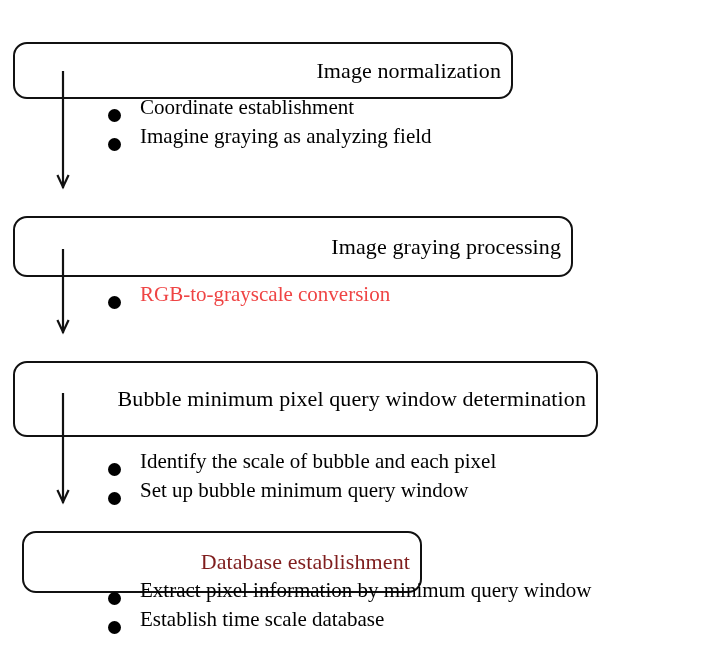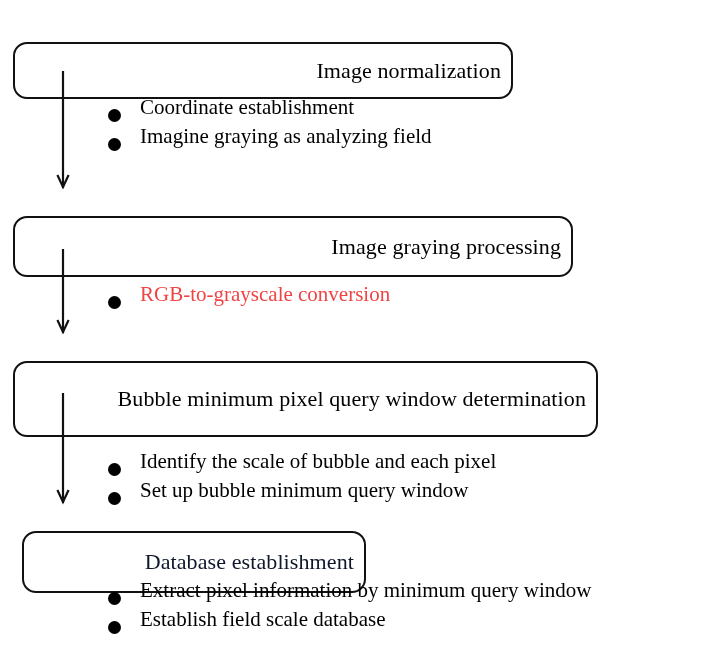--- a/index.html
+++ b/index.html
@@ -128,28 +128,28 @@
     <div class="bullet-row">
       <span class="bullet-dot" style="background: rgb(0, 0, 0);"></span>
       <span class="bullet-text">Identify the scale of bubble and each pixel</span>
     </div>
     <div class="bullet-row">
       <span class="bullet-dot" style="background: rgb(0, 0, 0);"></span>
       <span class="bullet-text">Set up bubble minimum query window</span>
     </div>
   </div>
 
-  <div class="node" id="node-3" style="left: 22px; top: 503px; width: 344px; height: 62px; border-color: rgb(17, 17, 17); color: #0f172a; padding-left: 20px;">
+  <div class="node" id="node-3" style="left: 22px; top: 503px; width: 400px; height: 62px; border-color: rgb(17, 17, 17); color: #7f1d1d; padding-left: 20px;">
     <span class="node-label">Database establishment</span>
   </div>
 
   <div class="bullet-group" id="bullets-3" style="left: 108px; top: 576px; color: rgb(0, 0, 0);">
     <div class="bullet-row">
       <span class="bullet-dot" style="background: rgb(0, 0, 0);"></span>
       <span class="bullet-text">Extract pixel information by minimum query window</span>
     </div>
     <div class="bullet-row">
       <span class="bullet-dot" style="background: rgb(0, 0, 0);"></span>
-      <span class="bullet-text">Establish field scale database</span>
+      <span class="bullet-text">Establish time scale database</span>
     </div>
   </div>
 
 </div>
 
 </body></html>

